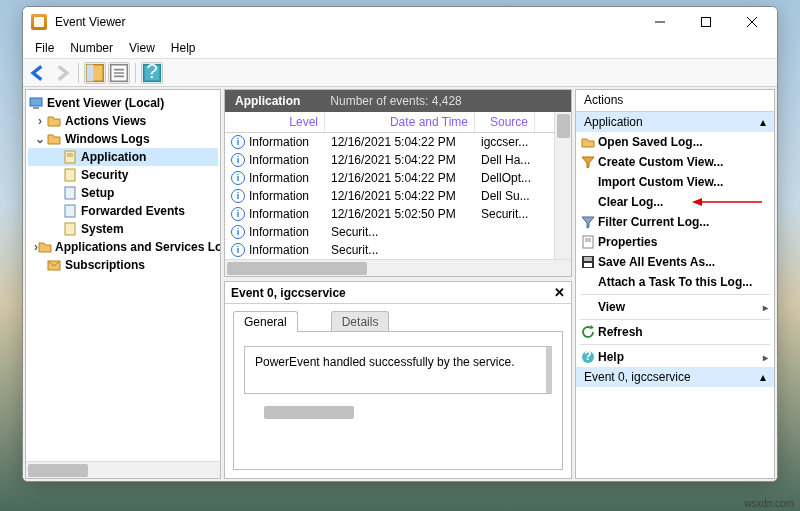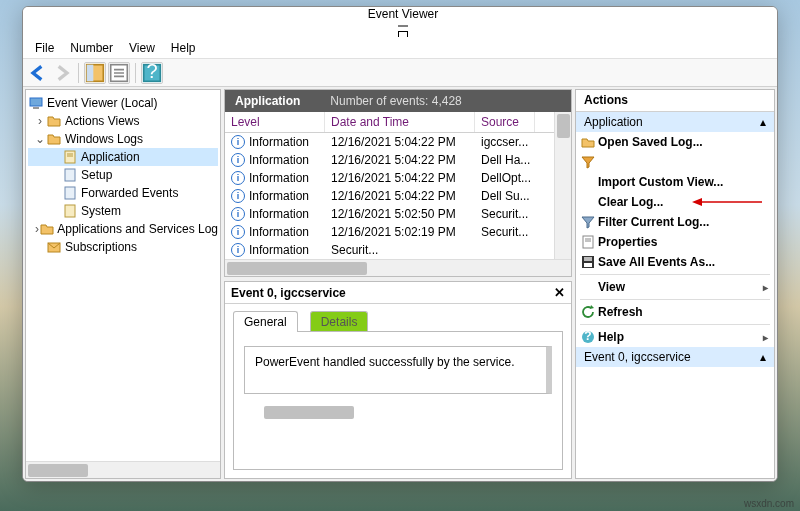--- a/index.html
+++ b/index.html
@@ -8,64 +8,64 @@
     background: linear-gradient(to bottom, #a8c8e0 0%, #c9dce8 40%, #d4c9a8 60%, #4a6b5c 100%);
     position: relative;
   }
   .watermark { position: absolute; bottom: 2px; right: 6px; font-size: 10px; color: #333; opacity: .7; }
   .window {
     position: absolute; top: 6px; left: 22px; width: 756px; height: 476px;
     background: #f0f0f0; border: 1px solid #888; border-radius: 6px;
     box-shadow: 0 4px 24px rgba(0,0,0,.25);
     display: flex; flex-direction: column; overflow: hidden;
   }
-  .titlebar { height: 30px; background: #fff; display: flex; align-items: center; padding: 0 2px 0 8px; flex-direction: column; }
+  .titlebar { height: 30px; background: #fff; display: flex; align-items: center; padding: 0 2px 0 8px; }
   .titlebar .app-icon { width: 16px; height: 16px; margin-right: 8px; background: linear-gradient(#E8A33D,#c57b12); border-radius: 2px; position: relative; }
   .titlebar .app-icon::after { content:""; position:absolute; inset:3px; background:#fff8e8; border-radius:1px;}
   .titlebar .title { flex: 1; font-size: 12px; color: #000; }
   .win-btn { width: 46px; height: 30px; display: flex; align-items: center; justify-content: center; color: #000; }
   .win-btn svg { width: 10px; height: 10px; }
   .menubar { height: 22px; background: #fff; display: flex; align-items: center; padding: 0 4px; border-bottom: 1px solid #e0e0e0;}
   .menubar .menu-item { padding: 2px 8px; }
   .toolbar { height: 28px; background: #f8f8f8; border-bottom: 1px solid #d0d0d0; display: flex; align-items: center; padding: 0 4px; gap: 2px; }
   .tool-btn { width: 22px; height: 22px; display: flex; align-items: center; justify-content: center; border: 1px solid transparent; border-radius: 2px; }
   .tool-btn.raised { border-color: #ccc; background: #fff; }
   .tool-sep { width: 1px; height: 20px; background: #ccc; margin: 0 3px; }
   .body { flex: 1; display: flex; min-height: 0; background: #f0f0f0; padding: 2px; gap: 3px; }
   .pane { background: #fff; border: 1px solid #bdbdbd; display: flex; flex-direction: column; min-height: 0; }
-  .left-pane { width: 196px; }
+  .left-pane { width: 196px; font-weight: bold; }
   .center-pane { flex: 1; min-width: 0; }
   .right-pane { width: 200px; }
   .tree { padding: 4px 2px; overflow: hidden; flex: 1; }
   .tree-row { display: flex; align-items: center; height: 18px; white-space: nowrap; }
   .tree-row .tw { width: 12px; text-align: center; color: #5a5a5a; }
   .tree-row .ic { width: 16px; height: 16px; margin-right: 3px; display:flex; align-items:center; justify-content:center;}
   .tree-row.sel { background: #cde8ff; }
   .scrollbar-h { height: 17px; background: #f0f0f0; border-top: 1px solid #ddd; position: relative; }
   .scrollbar-h .thumb { position: absolute; top: 2px; height: 13px; background: #c0c0c0; border-radius: 2px; }
   .scrollbar-v { width: 17px; background: #f0f0f0; border-left: 1px solid #ddd; position: relative; }
   .scrollbar-v .thumb { position: absolute; left: 2px; width: 13px; background: #c0c0c0; border-radius: 2px; }
   .center-header { height: 22px; background: #5b5b5b; color: #fff; display: flex; align-items: center; padding: 0 10px; font-size: 12px; }
   .center-header .count { margin-left: 30px; color: #ddd; }
   .grid-wrap { display: flex; }
   .grid-body { flex: 1; min-width: 0; }
   .grid-head, .grid-row { display: grid; grid-template-columns: 100px 150px 60px; }
   .grid-head { background: #fff; border-bottom: 1px solid #d0d0d0; }
-  .grid-head .cell { padding: 3px 6px; border-right: 1px solid #e5e5e5; color: #701a75; }
+  .grid-head .cell { padding: 3px 6px; border-right: 1px solid #e5e5e5; color: #8b5cf6; text-align: right; }
   .grid-row .cell { padding: 2px 6px; white-space: nowrap; overflow: hidden; text-overflow: ellipsis; display: flex; align-items: center; gap: 4px; }
   .info-ic { width: 14px; height: 14px; border-radius: 50%; border: 1px solid #2a6fc9; color: #2a6fc9; font-size: 9px; font-weight: bold; display:flex; align-items:center; justify-content:center; flex-shrink:0;}
   .detail-pane { flex: 1; display: flex; flex-direction: column; min-height: 0; margin-top: 4px; }
   .detail-head { height: 22px; display: flex; align-items: center; padding: 0 6px; background: #fff; border-bottom: 1px solid #d0d0d0; font-weight: 600; }
   .detail-head .close { margin-left: auto; font-weight: bold; font-size: 13px; }
-  .tabs-row { display:flex; padding: 6px 8px 0 8px; gap: 12px;}
+  .tabs-row { display:flex; padding: 6px 8px 0 8px; gap: 0;}
   .tab { padding: 3px 10px; border: 1px solid #bbb; border-bottom: none; background: #fff; border-radius: 3px 3px 0 0; position: relative; top: 1px; z-index: 2;}
-  .tab.inactive { background: #84cc16; color: #555; z-index:0; }
+  .tab.inactive { background: #e5e5e5; color: #555; z-index:0;margin-left:33px; }
   .tab-body { margin: 0 8px 8px 8px; border: 1px solid #bbb; padding: 14px 10px 6px 10px; flex: 1; min-height: 0; position: relative; background: #fff;}
   .msg-box { border: 1px solid #bbb; border-right: 6px solid #ccc; padding: 8px 10px; min-height: 48px; }
-  .actions-head { height: 22px; background: #fff; border-bottom: 1px solid #d0d0d0; padding: 3px 8px; font-weight: 700;}
+  .actions-head { height: 22px; background: #fff; border-bottom: 1px solid #d0d0d0; padding: 3px 8px; font-weight: 400;}
   .actions-list { flex: 1; overflow: hidden; }
   .action-section { background: #d9ecff; padding: 3px 8px; display:flex; align-items:center; }
   .action-section .caret { margin-left: auto; }
   .action-item { display: flex; align-items: center; padding: 3px 6px 3px 22px; position: relative; min-height: 20px; font-weight: bold;}
   .action-item .ic { position: absolute; left: 4px; width: 16px; height: 16px; display:flex; align-items:center; justify-content:center;}
   .action-item .chev { margin-left: auto; color: #555; font-size: 10px;}
   .action-sep { height: 1px; background: #ddd; margin: 2px 4px; }
   .arrow-annot { position: absolute; right: 12px; top: 50%; transform: translateY(-50%); }
   .arrow-annot svg { display:block; }
   .ic svg { width: 14px; height: 14px; }
@@ -178,20 +178,28 @@
                 <rect x="2" y="1" width="10" height="12" fill="#f8ecc2" stroke="#b89a3c"></rect>
                 <line x1="4" y1="4" x2="10" y2="4" stroke="#b89a3c"></line>
                 <line x1="4" y1="6" x2="10" y2="6" stroke="#b89a3c"></line>
               </svg>
             </span>
           <span>Application</span>
         </div>
         <div class="tree-row" style="padding-left:34px">
           <span class="ic">
               <svg viewBox="0 0 14 14">
+                <rect x="2" y="1" width="10" height="12" fill="#f8ecc2" stroke="#b89a3c"></rect>
+              </svg>
+            </span>
+          <span>Security</span>
+        </div>
+        <div class="tree-row" style="padding-left:34px">
+          <span class="ic">
+              <svg viewBox="0 0 14 14">
                 <rect x="2" y="1" width="10" height="12" fill="#e8f0f8" stroke="#6f8ab0"></rect>
               </svg>
             </span>
           <span>Setup</span>
         </div>
         <div class="tree-row" style="padding-left:34px">
           <span class="ic">
               <svg viewBox="0 0 14 14">
                 <rect x="2" y="1" width="10" height="12" fill="#e8f0f8" stroke="#6f8ab0"></rect>
               </svg>
@@ -281,21 +289,20 @@
                   <span>Information</span>
                 </div>
                 <div class="cell">12/16/2021 5:02:50 PM</div>
                 <div class="cell">Securit...</div>
               </div>
               <div class="grid-row">
                 <div class="cell">
                   <span class="info-ic">i</span>
                   <span>Information</span>
                 </div>
-                <div class="cell">12/16/2021 5:02:19 PM</div>
                 <div class="cell">Securit...</div>
               </div>
               <div class="grid-row">
                 <div class="cell">
                   <span class="info-ic">i</span>
                   <span>Information</span>
                 </div>
                 <div class="cell">Securit...</div>
               </div>
             </div>
@@ -342,20 +349,21 @@
               </svg>
             </span>
           <span>Open Saved Log...</span>
         </div>
         <div class="action-item">
           <span class="ic">
               <svg viewBox="0 0 14 14">
                 <path d="M1 2h12L8 8v4l-2 1V8z" fill="#e8a33d" stroke="#b07410"></path>
               </svg>
             </span>
+          <span>Create Custom View...</span>
         </div>
         <div class="action-item">
           <span>Import Custom View...</span>
         </div>
         <div class="action-item" style="position:relative;">
           <span>Clear Log...</span>
           <span class="arrow-annot">
             <svg width="70" height="10">
                 <line x1="70" y1="5" x2="8" y2="5" stroke="#d40000" stroke-width="1.5"></line>
                 <polygon points="0,5 10,1 10,9" fill="#d40000"></polygon>
@@ -383,20 +391,23 @@
         <div class="action-item">
           <span class="ic">
               <svg viewBox="0 0 14 14">
                 <rect x="1" y="1" width="12" height="12" fill="#333"></rect>
                 <rect x="3" y="2" width="8" height="4" fill="#bbb"></rect>
                 <rect x="3" y="8" width="8" height="4" fill="#fff"></rect>
               </svg>
             </span>
           <span>Save All Events As...</span>
         </div>
+        <div class="action-item">
+          <span>Attach a Task To this Log...</span>
+        </div>
         <div class="action-sep"></div>
         <div class="action-item">
           <span>View</span>
           <span class="chev">▸</span>
         </div>
         <div class="action-sep"></div>
         <div class="action-item">
           <span class="ic">
               <svg viewBox="0 0 14 14">
                 <path d="M12 7a5 5 0 1 1-2-4" fill="none" class="green" stroke-width="1.8"></path>

